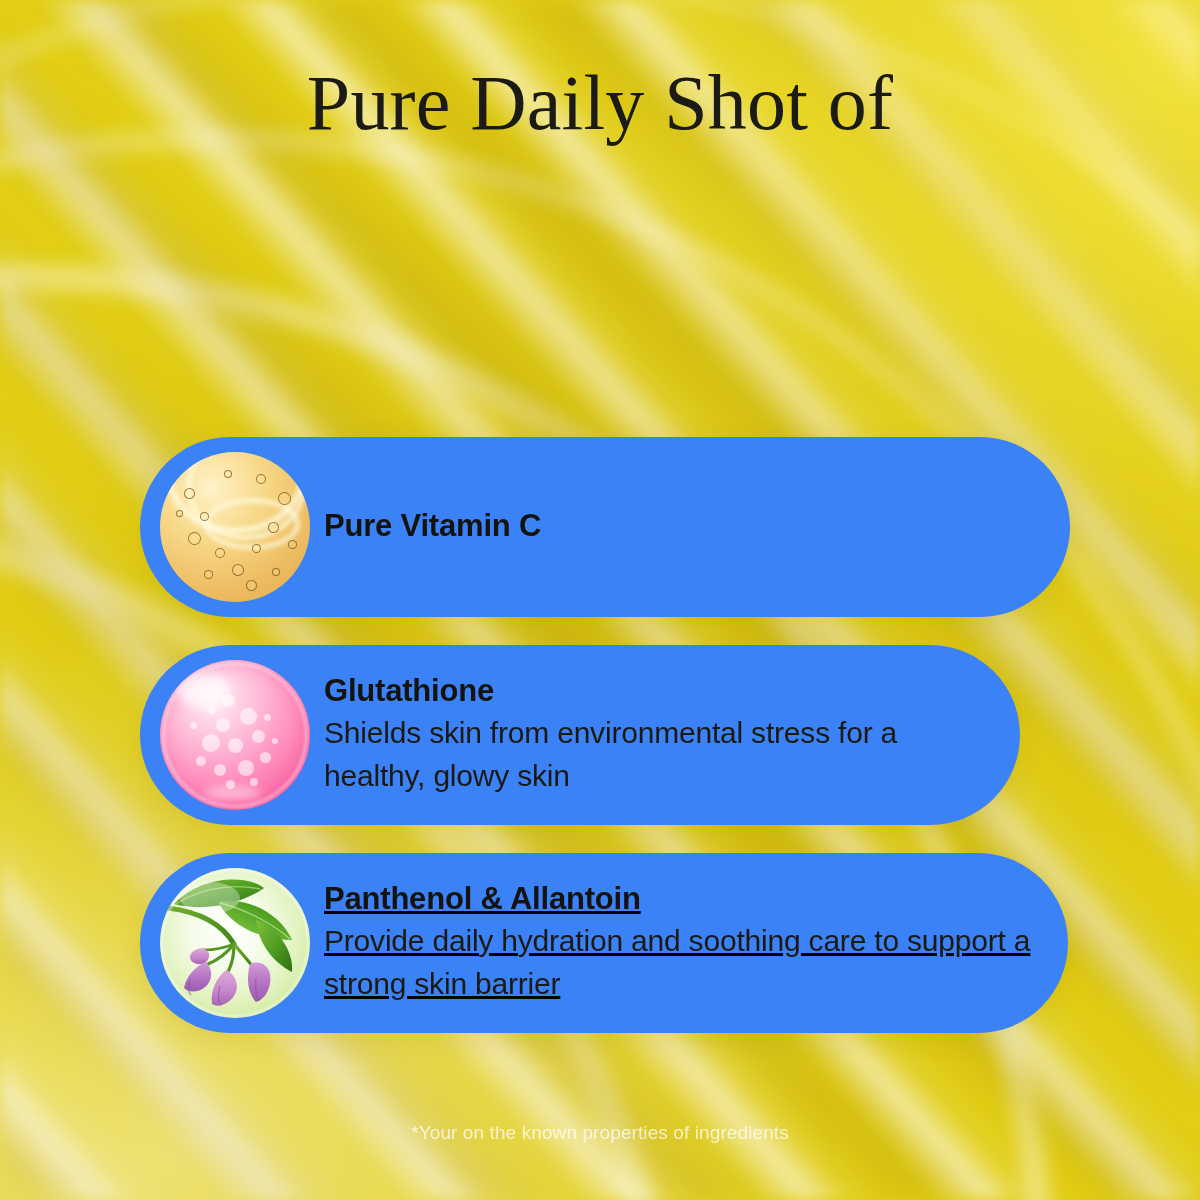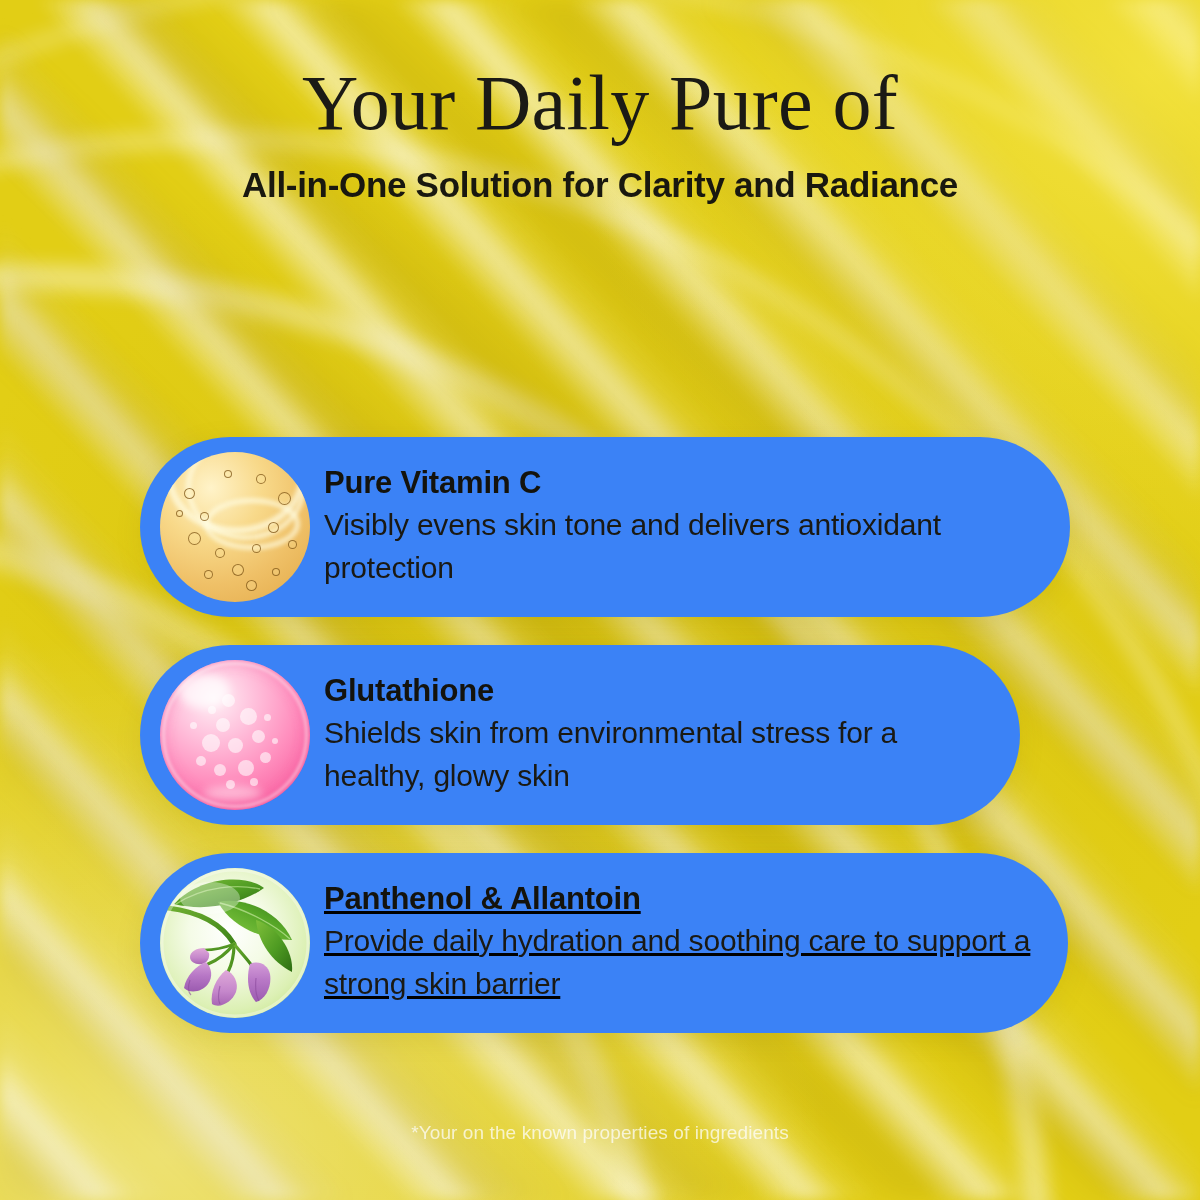--- a/index.html
+++ b/index.html
@@ -237,23 +237,22 @@
     <div class="arc" style="left:-38%;top:22%;width:128%;height:128%;border-width:18px;border-color:rgba(255,255,255,0.30);"></div>
     <div class="arc" style="left:-60%;top:44%;width:112%;height:112%;border-width:30px;border-color:rgba(255,255,255,0.34);"></div>
     <div class="arc" style="left:-30%;top:12%;width:140%;height:140%;border-width:16px;border-color:rgba(255,255,255,0.24);"></div>
   </div>
   <div class="bg-sheen-a"></div>
   <div class="bg-sheen-b"></div>
   <div class="bg-warm"></div>
 
   <div class="header">
     <h1 class="title">
-      <span>Your Daily Pure of</span><br>
+      <span>Pure Daily Shot of</span><br>
     </h1>
-    <div class="subtitle">All-in-One Solution for Clarity and Radiance</div>
   </div>
 
   <div class="cards">
 
     <div class="card card-1">
       <div class="card-icon gel-c">
         <div class="swirl" style="left:6px;top:-36px;width:126px;height:104px;"></div>
         <div class="swirl" style="left:26px;top:-18px;width:110px;height:96px;border-width:5px;"></div>
         <div class="swirl" style="left:44px;top:46px;width:86px;height:42px;border-width:5px;"></div>
         <div class="bub" style="left:24px;top:36px;width:9px;height:9px;"></div>
@@ -267,21 +266,20 @@
         <div class="bub" style="left:96px;top:22px;width:8px;height:8px;"></div>
         <div class="bub" style="left:64px;top:18px;width:6px;height:6px;"></div>
         <div class="bub" style="left:44px;top:118px;width:7px;height:7px;"></div>
         <div class="bub" style="left:86px;top:128px;width:9px;height:9px;"></div>
         <div class="bub" style="left:112px;top:116px;width:6px;height:6px;"></div>
         <div class="bub" style="left:128px;top:88px;width:7px;height:7px;"></div>
         <div class="bub" style="left:16px;top:58px;width:5px;height:5px;"></div>
       </div>
       <div class="card-text">
         <div class="card-title">Pure Vitamin C</div>
-        <div class="card-desc">Visibly evens skin tone and delivers antioxidant protection</div>
       </div>
     </div>
 
     <div class="card card-2">
       <div class="card-icon gel-p">
         <div class="rim"></div>
         <div class="hl" style="left:18px;top:14px;width:52px;height:34px;"></div>
         <div class="hl" style="left:44px;top:126px;width:58px;height:14px;background:rgba(255,255,255,0.45);"></div>
         <div class="bub" style="left:62px;top:34px;width:13px;height:13px;"></div>
         <div class="bub" style="left:80px;top:48px;width:17px;height:17px;"></div>

